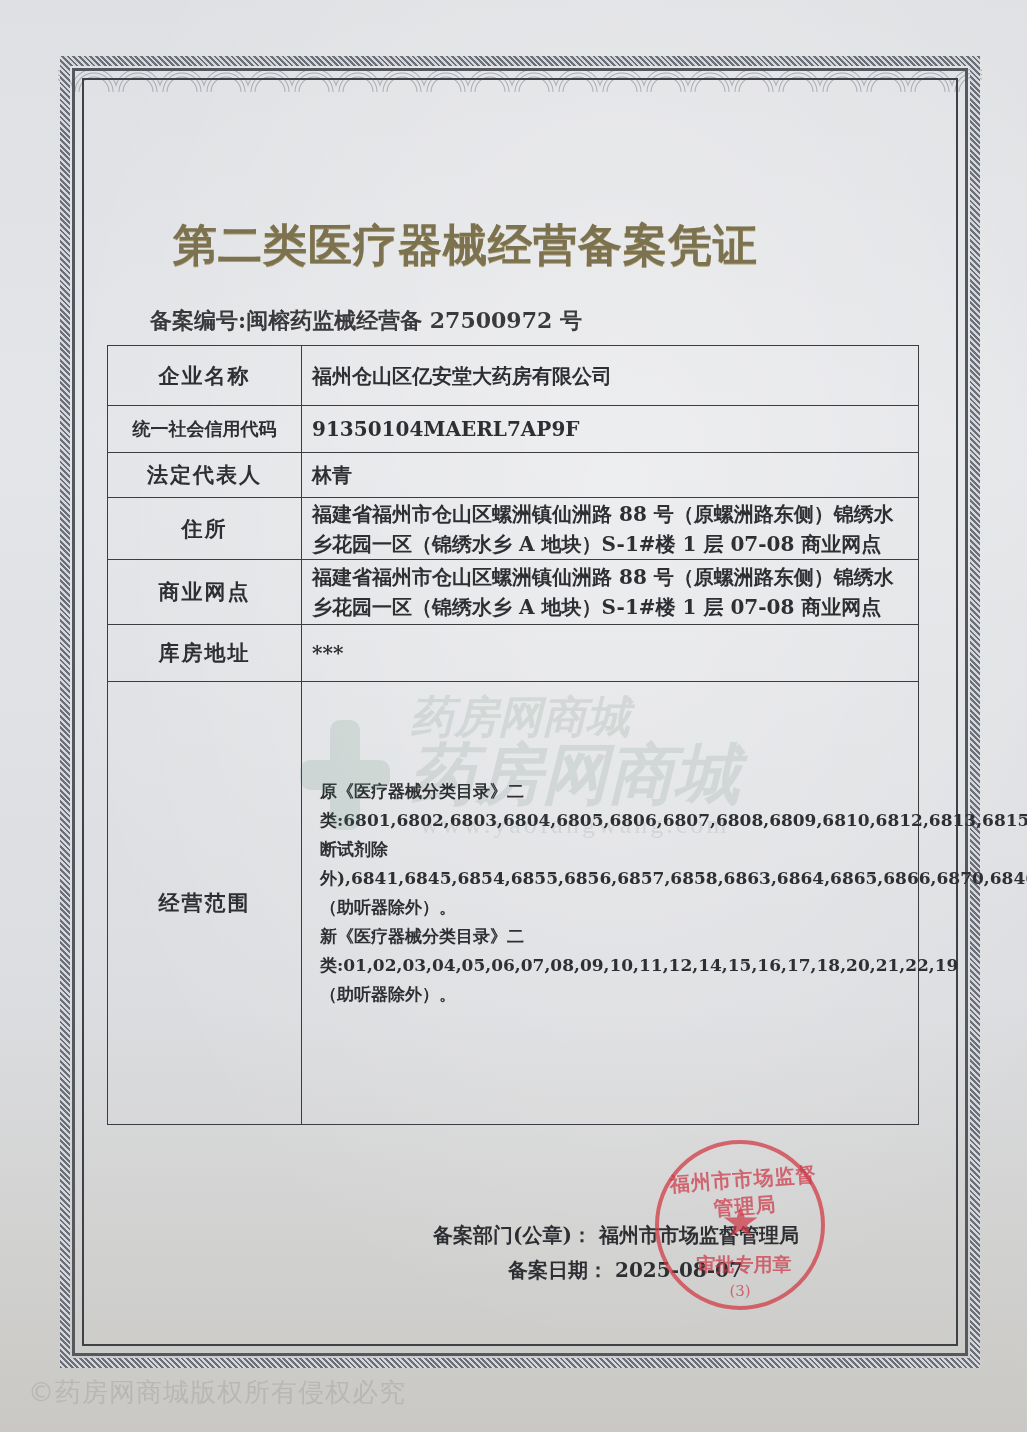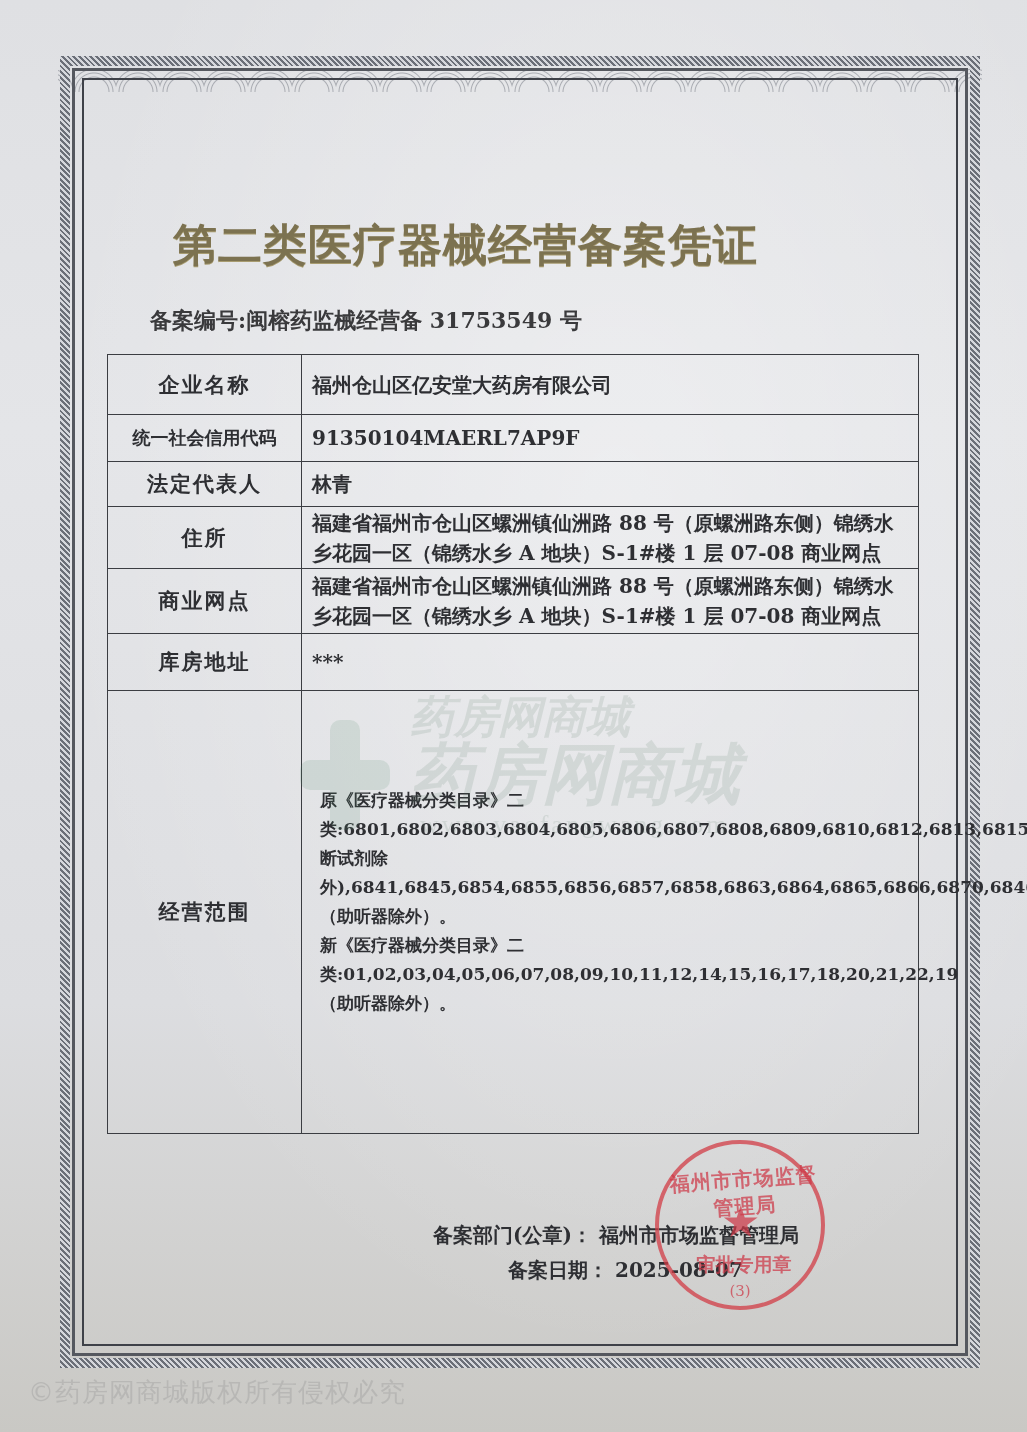--- a/index.html
+++ b/index.html
@@ -41,21 +41,21 @@
   .title {
     position:absolute; left:0; width:931px; top:216px; text-align:center;
     font-family:"DejaVu Serif", serif; font-weight:bold; font-size:44px;
     letter-spacing:1px; color:#7c7250;
     text-shadow: 0 1px 0 #a89c70;
   }
   .record-no {
     position:absolute; left:150px; top:306px; font-size:22px; font-weight:bold; color:#3a3a3c;
   }
   table.cert {
-    position:absolute; left:107px; top:354px; width:812px;
+    position:absolute; left:107px; top:345px; width:812px;
     border-collapse:collapse; table-layout:fixed;
   }
   table.cert td {
     border:1.5px solid #3b3d42; padding:0 10px; vertical-align:middle;
     font-size:21px; font-weight:bold; color:#2e2f33;
   }
   table.cert td.lbl { width:173px; text-align:center; letter-spacing:2px; }
   table.cert td.lbl.small { font-size:18px; letter-spacing:0; }
   table.cert td.val { font-size:20px; line-height:30px; }
   .scope-text { padding-left:18px !important; font-size:17px !important; line-height:29px !important; }
@@ -110,21 +110,21 @@
 
 <div class="paper-shade"></div>
 <div class="frame-scallop"></div>
 <div class="frame-outer"></div>
 <div class="frame-band"></div>
 <div class="frame-inner"></div>
 
 <div class="title">第二类医疗器械经营备案凭证</div>
 
 <div class="record-no">
-  <span>备案编号:</span><span>闽榕药监械经营备 31753549 号</span>
+  <span>备案编号:</span><span>闽榕药监械经营备 27500972 号</span>
 </div>
 
 <table class="cert">
   <tbody>
       <tr style="height:60px">
     <td class="lbl">企业名称</td>
     <td class="val">福州仓山区亿安堂大药房有限公司</td>
   </tr>
   <tr style="height:47px">
     <td class="lbl small">统一社会信用代码</td>

